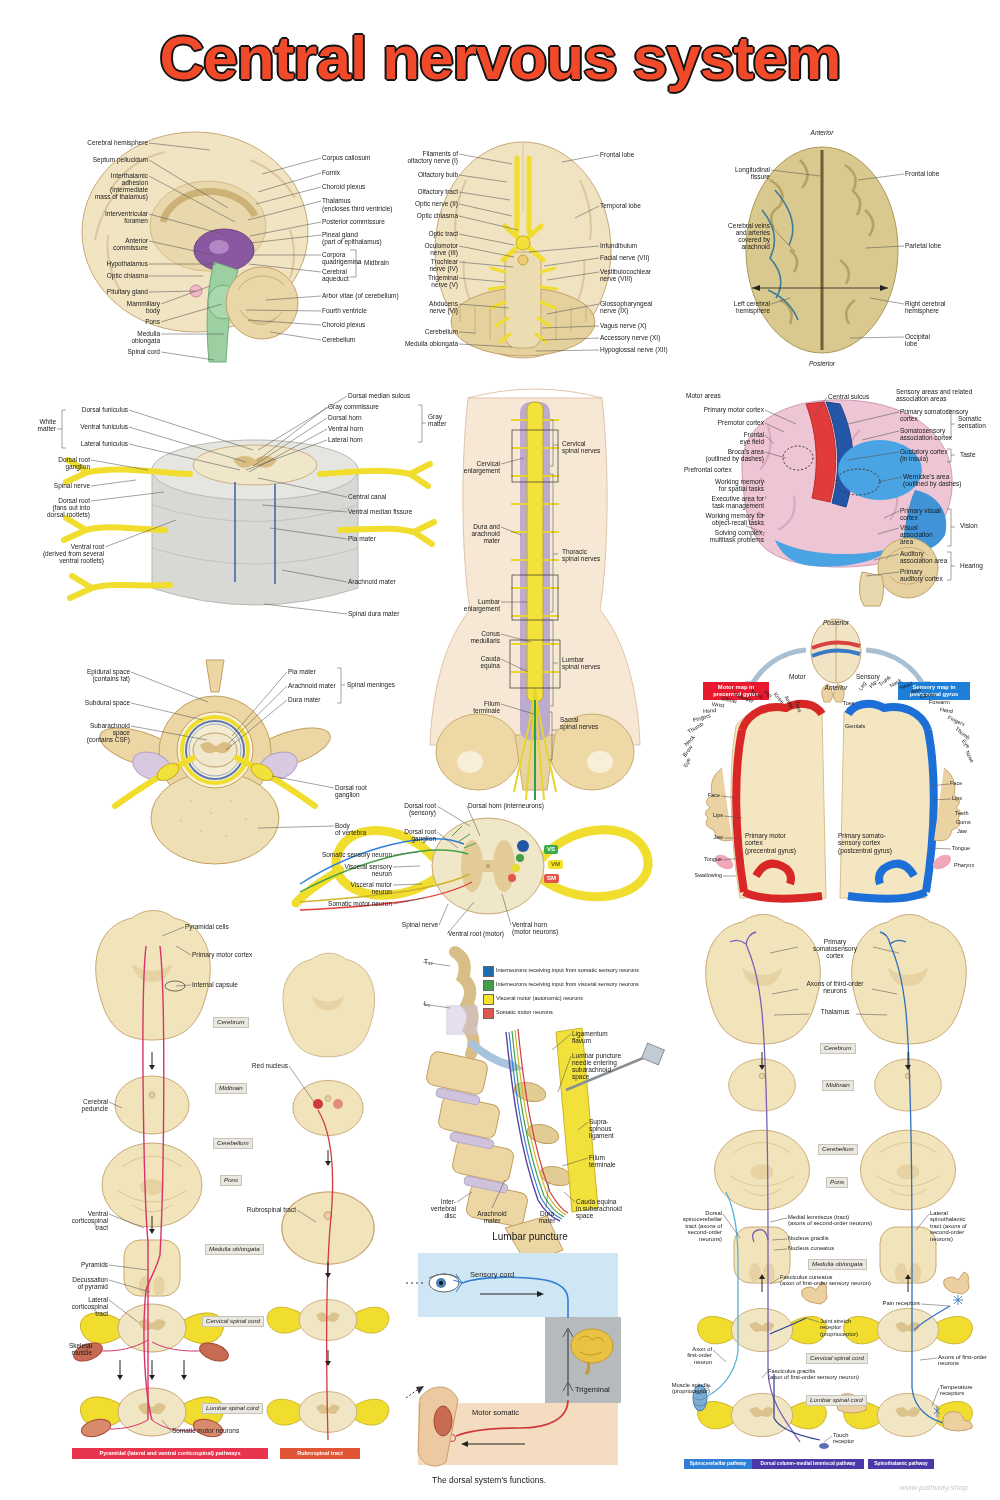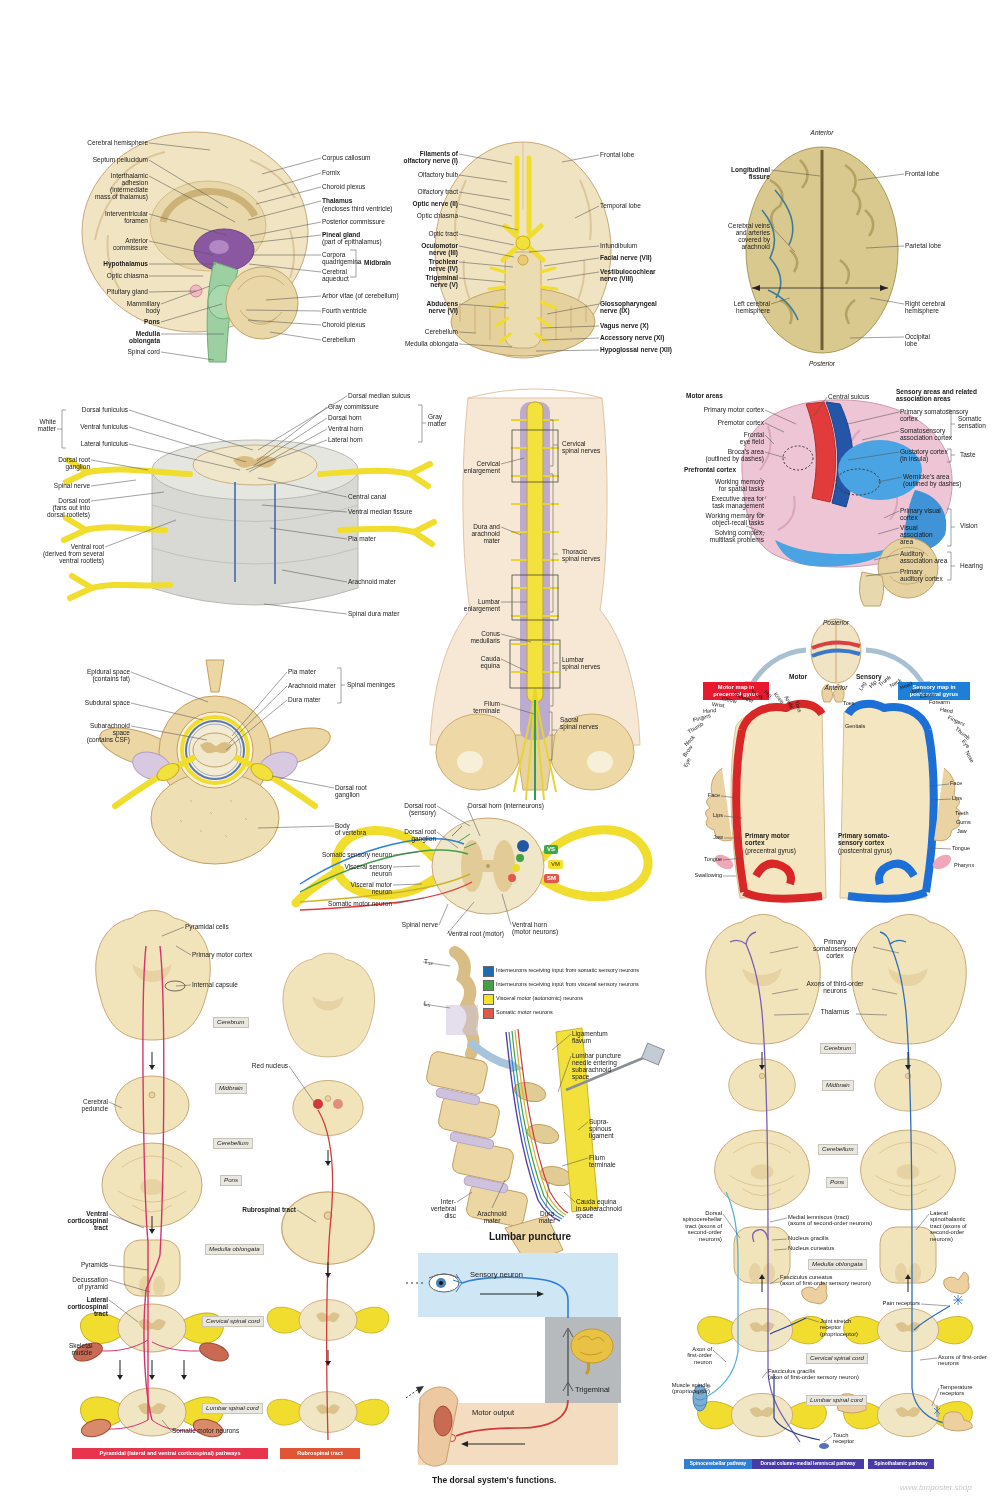--- a/index.html
+++ b/index.html
@@ -8,35 +8,36 @@
   #art,#leaders{position:absolute;left:0;top:0;width:1000px;height:1500px;pointer-events:none;}
   #labels{position:absolute;left:0;top:0;width:1000px;height:1500px;}
   .title{position:absolute;left:0;top:22px;width:1000px;text-align:center;
          font-size:62px;font-weight:bold;letter-spacing:-1px;color:#f14a2b;
          text-shadow:-2px 0 #131313,2px 0 #131313,0 -2px #131313,0 2px #131313,
                      -1px -1px #131313,1px 1px #131313,-1px 1px #131313,1px -1px #131313;
          font-family:"Liberation Sans",sans-serif;}
   .lbl{position:absolute;font-size:6.5px;line-height:1.1;color:#1a1a1a;white-space:pre-line;}
   .al-r{text-align:right;}
   .al-c{text-align:center;}
-  .b{font-weight:bold;}
+  .b{font-weight:normal;}
   .i{font-style:italic;}
   .chip{background:#e9e7df;border:0.5px solid #c7c4b8;padding:1px 3px;font-style:italic;
         font-size:6.2px;color:#222;white-space:nowrap;}
   .chip2{padding:1px 3px;font-size:6px;font-weight:bold;border-radius:2px;color:#fff;}
   .banner{color:#fff;font-weight:bold;padding:2px 2px;line-height:1.2;}
   .box{color:#fff;font-weight:bold;padding:2px 2px;line-height:1.25;}
   .watermark{color:#c9c9c9;font-size:8px;font-style:italic;}
   .sw{position:absolute;width:9px;height:9px;border:0.5px solid #666;}
 </style>
 </head>
 <body>
 
 <div id="poster">
 
+  <div class="title">Central nervous system</div>
 
   <svg id="art" viewBox="0 0 1000 1500">
     <defs>
       <g id="sec-cer">
           <path d="M-52,12 C-64,-28 -50,-60 -20,-66 C-7,-76 10,-76 22,-66 C52,-60 66,-28 54,12 C46,44 28,56 0,56 C-28,56 -44,44 -52,12 Z" fill="#f2e4ba" stroke="#c9a876"></path>
           <path d="M-20,-20 q20,14 40,0 q-4,18 -20,18 q-16,0 -20,-18 Z" fill="#e6d2a2"></path>
         </g>
       <g id="sec-mid">
           <ellipse rx="37" ry="29" fill="#f2e4ba" stroke="#c9a876"></ellipse>
           <circle cx="0" cy="-10" r="3" fill="#e6d2a2" stroke="#c9a876"></circle>
@@ -848,23 +849,23 @@
 vertebral
 disc</div>
       <div class="lbl al-c" style="left: 470px; top: 1210px; width: 44px;">Arachnoid
 mater</div>
       <div class="lbl al-c" style="left: 532px; top: 1210px; width: 30px;">Dura
 mater</div>
       <div class="lbl" style="left: 576px; top: 1198px;">Cauda equina
 in subarachnoid
 space</div>
       <div class="lbl al-c b" style="left: 455px; top: 1231px; width: 150px; font-size: 10px;">Lumbar puncture</div>
-      <div class="lbl" style="left: 470px; top: 1271px; font-size: 7.5px;">Sensory neuron</div>
+      <div class="lbl" style="left: 470px; top: 1271px; font-size: 7.5px;">Sensory cord</div>
       <div class="lbl" style="left: 575px; top: 1386px; font-size: 7.5px;">Trigeminal</div>
-      <div class="lbl" style="left: 472px; top: 1409px; font-size: 7.5px;">Motor output</div>
+      <div class="lbl" style="left: 472px; top: 1409px; font-size: 7.5px;">Motor somatic</div>
       <div class="lbl b" style="left: 432px; top: 1476px; font-size: 8.5px;">The dorsal system's functions.</div>
       <div class="lbl al-c" style="left: 800px; top: 938px; width: 70px;">Primary
 somatosensory
 cortex</div>
       <div class="lbl al-c" style="left: 800px; top: 980px; width: 70px;">Axons of third-order
 neurons</div>
       <div class="lbl al-c" style="left: 812px; top: 1008px; width: 46px;">Thalamus</div>
       <div class="lbl chip" style="left: 820px; top: 1043px;">Cerebrum</div>
       <div class="lbl chip" style="left: 822px; top: 1080px;">Midbrain</div>
       <div class="lbl chip" style="left: 818px; top: 1144px;">Cerebellum</div>
@@ -901,16 +902,16 @@
 second-order
 neurons)</div>
       <div class="lbl al-r" style="left: 874px; top: 1300px; width: 46px; font-size: 5.8px;">Pain receptors</div>
       <div class="lbl" style="left: 938px; top: 1354px; font-size: 5.8px;">Axons of first-order
 neurons</div>
       <div class="lbl" style="left: 940px; top: 1384px; font-size: 5.8px;">Temperature
 receptors</div>
       <div class="lbl al-c banner" style="left: 684px; top: 1459px; width: 64px; font-size: 4.8px; background: rgb(47, 127, 214);">Spinocerebellar pathway</div>
       <div class="lbl al-c banner" style="left: 752px; top: 1459px; width: 108px; font-size: 4.8px; background: rgb(74, 58, 168);">Dorsal column–medial lemniscal pathway</div>
       <div class="lbl al-c banner" style="left: 868px; top: 1459px; width: 62px; font-size: 4.8px; background: rgb(74, 58, 168);">Spinothalamic pathway</div>
-      <div class="lbl watermark" style="left: 900px; top: 1484px;">www.bmposter.shop</div>
+      <div class="lbl watermark" style="left: 900px; top: 1484px;">www.pathway.shop</div>
     </div>
 
 </div>
 
 </body></html>

